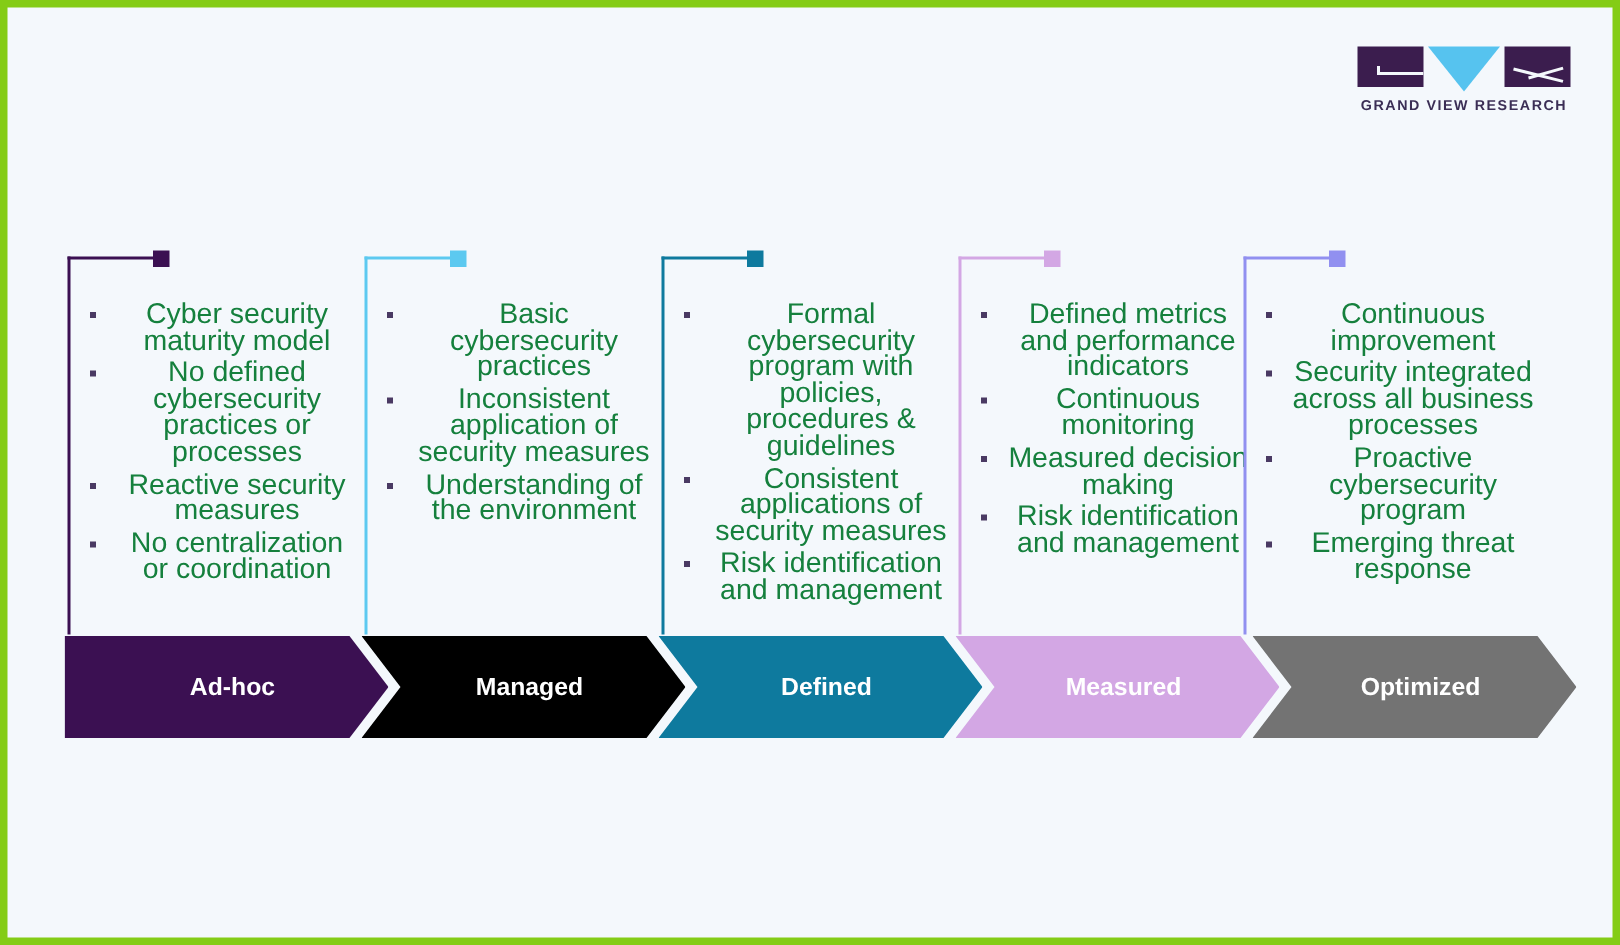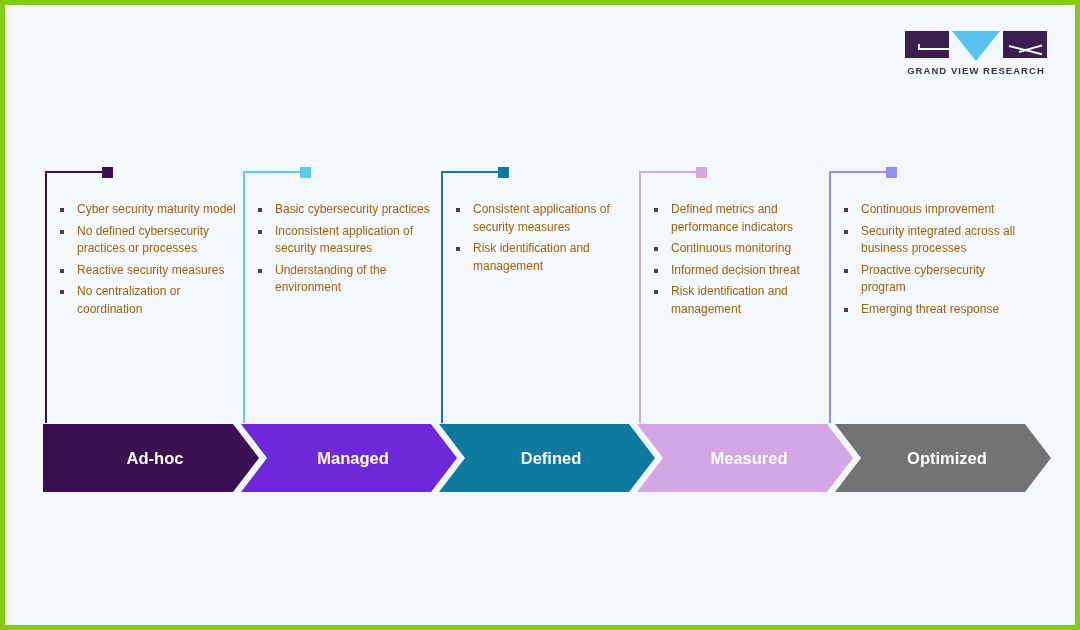--- a/index.html
+++ b/index.html
@@ -135,23 +135,24 @@
     top: 30px;
     width: 180px;
     margin: 0;
     padding: 0;
     list-style: none;
   }
   .bullets li {
     position: relative;
     padding-left: 18px;
     margin-bottom: 4px;
-    font-size: 12px;
+    font-size: 19px;
     line-height: 17.6px;
-    color: #a16207;
+    color: #15803d;
+    text-align: center;
   }
   .bullets li::before {
     content: "";
     position: absolute;
     left: 1px;
     top: 7px;
     width: 4px;
     height: 4px;
     background: #4a3a63;
   }
@@ -222,53 +223,54 @@
           <li>Basic cybersecurity practices</li>
           <li>Inconsistent application of security measures</li>
           <li>Understanding of the environment</li>
         </ul>
       </div>
       <div class="col" style="left: 436px;">
         <div class="col-stem" style="background: rgb(14, 122, 158);"></div>
         <div class="col-hbar" style="background: rgb(14, 122, 158);"></div>
         <div class="col-marker" style="background: rgb(14, 122, 158);"></div>
         <ul class="bullets">
+          <li>Formal cybersecurity program with policies, procedures &amp; guidelines</li>
           <li>Consistent applications of security measures</li>
           <li>Risk identification and management</li>
         </ul>
       </div>
       <div class="col" style="left: 634px;">
         <div class="col-stem" style="background: rgb(211, 167, 228);"></div>
         <div class="col-hbar" style="background: rgb(211, 167, 228);"></div>
         <div class="col-marker" style="background: rgb(211, 167, 228);"></div>
         <ul class="bullets">
           <li>Defined metrics and performance indicators</li>
           <li>Continuous monitoring</li>
-          <li>Informed decision threat</li>
+          <li>Measured decision making</li>
           <li>Risk identification and management</li>
         </ul>
       </div>
       <div class="col" style="left: 824px;">
         <div class="col-stem" style="background: rgb(145, 144, 240);"></div>
         <div class="col-hbar" style="background: rgb(145, 144, 240);"></div>
         <div class="col-marker" style="background: rgb(145, 144, 240);"></div>
         <ul class="bullets">
           <li>Continuous improvement</li>
           <li>Security integrated across all business processes</li>
           <li>Proactive cybersecurity program</li>
           <li>Emerging threat response</li>
         </ul>
       </div>
     </div>
 
   <div id="band">
       <div class="chev" style="left: 0px; width: 216px; background: rgb(59, 16, 82); z-index: 5; clip-path: polygon(0px 0px, 190px 0px, 216px 34px, 190px 68px, 0px 68px); text-align: center;">
         <span class="chev-label">Ad-hoc</span>
       </div>
-      <div class="chev" style="left: 198px; width: 216px; background: #6d28d9; z-index: 4; clip-path: polygon(0px 0px, 190px 0px, 216px 34px, 190px 68px, 0px 68px, 26px 34px);">
+      <div class="chev" style="left: 198px; width: 216px; background: #000000; z-index: 4; clip-path: polygon(0px 0px, 190px 0px, 216px 34px, 190px 68px, 0px 68px, 26px 34px);">
         <span class="chev-label">Managed</span>
       </div>
       <div class="chev" style="left: 396px; width: 216px; background: rgb(14, 122, 158); z-index: 3; clip-path: polygon(0px 0px, 190px 0px, 216px 34px, 190px 68px, 0px 68px, 26px 34px);">
         <span class="chev-label">Defined</span>
       </div>
       <div class="chev" style="left: 594px; width: 216px; background: rgb(211, 167, 228); z-index: 2; clip-path: polygon(0px 0px, 190px 0px, 216px 34px, 190px 68px, 0px 68px, 26px 34px);">
         <span class="chev-label">Measured</span>
       </div>
       <div class="chev" style="left: 792px; width: 216px; background: #737373; z-index: 1; clip-path: polygon(0px 0px, 190px 0px, 216px 34px, 190px 68px, 0px 68px, 26px 34px);">
         <span class="chev-label">Optimized</span>

